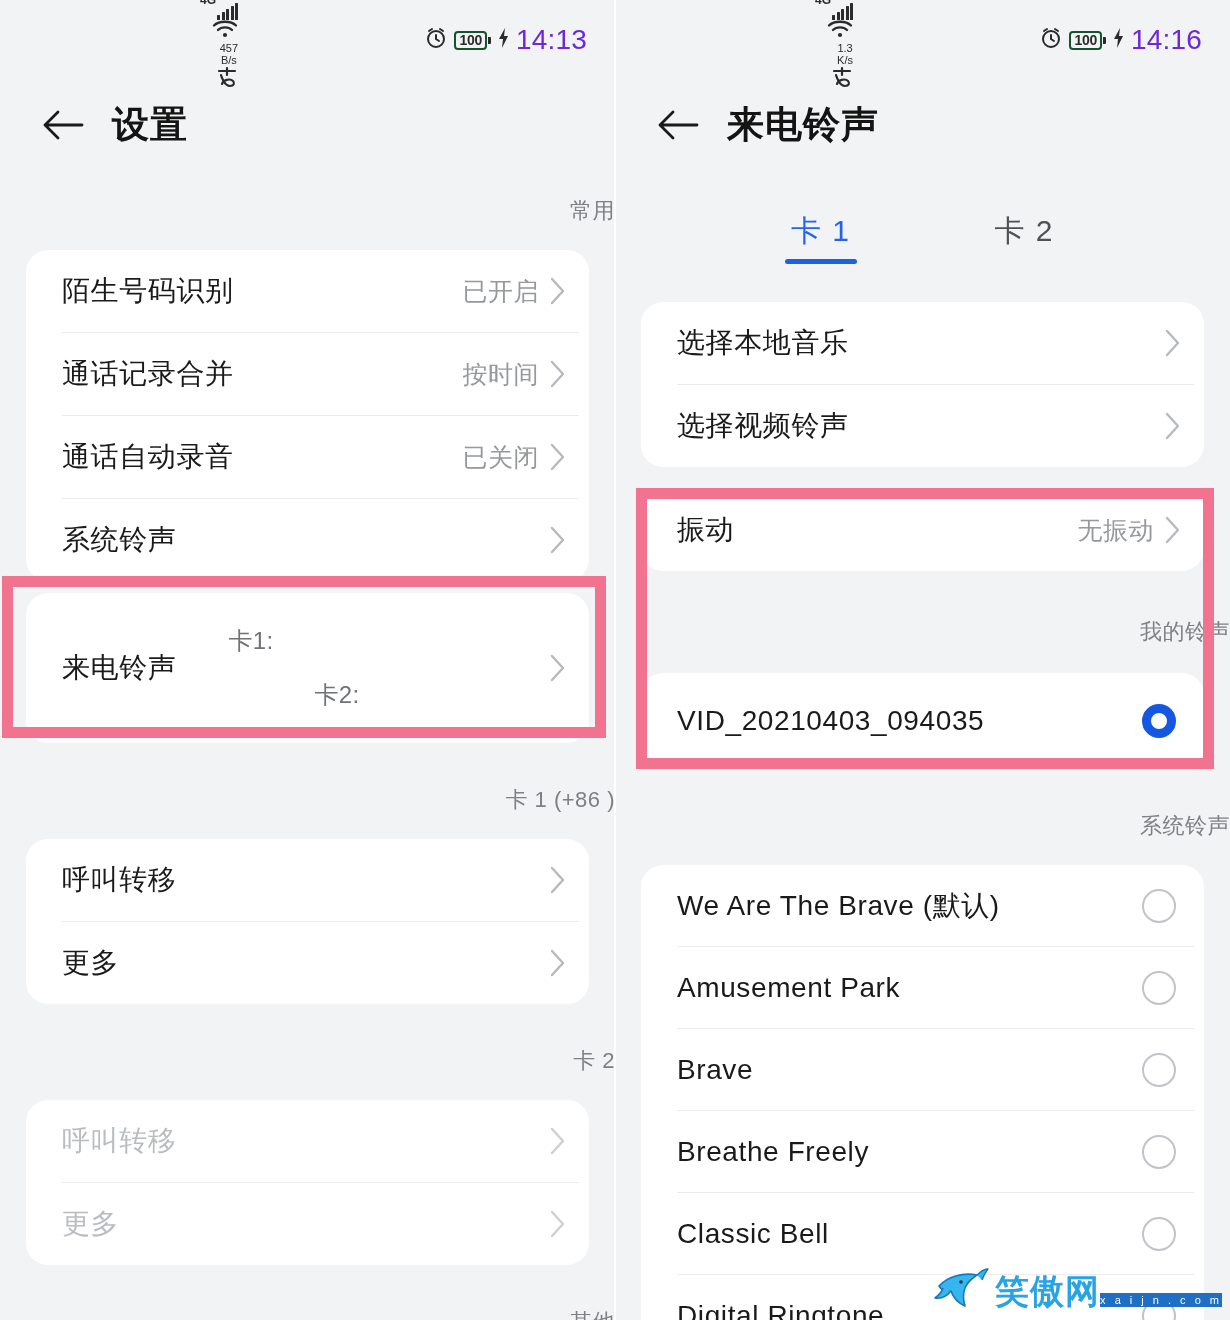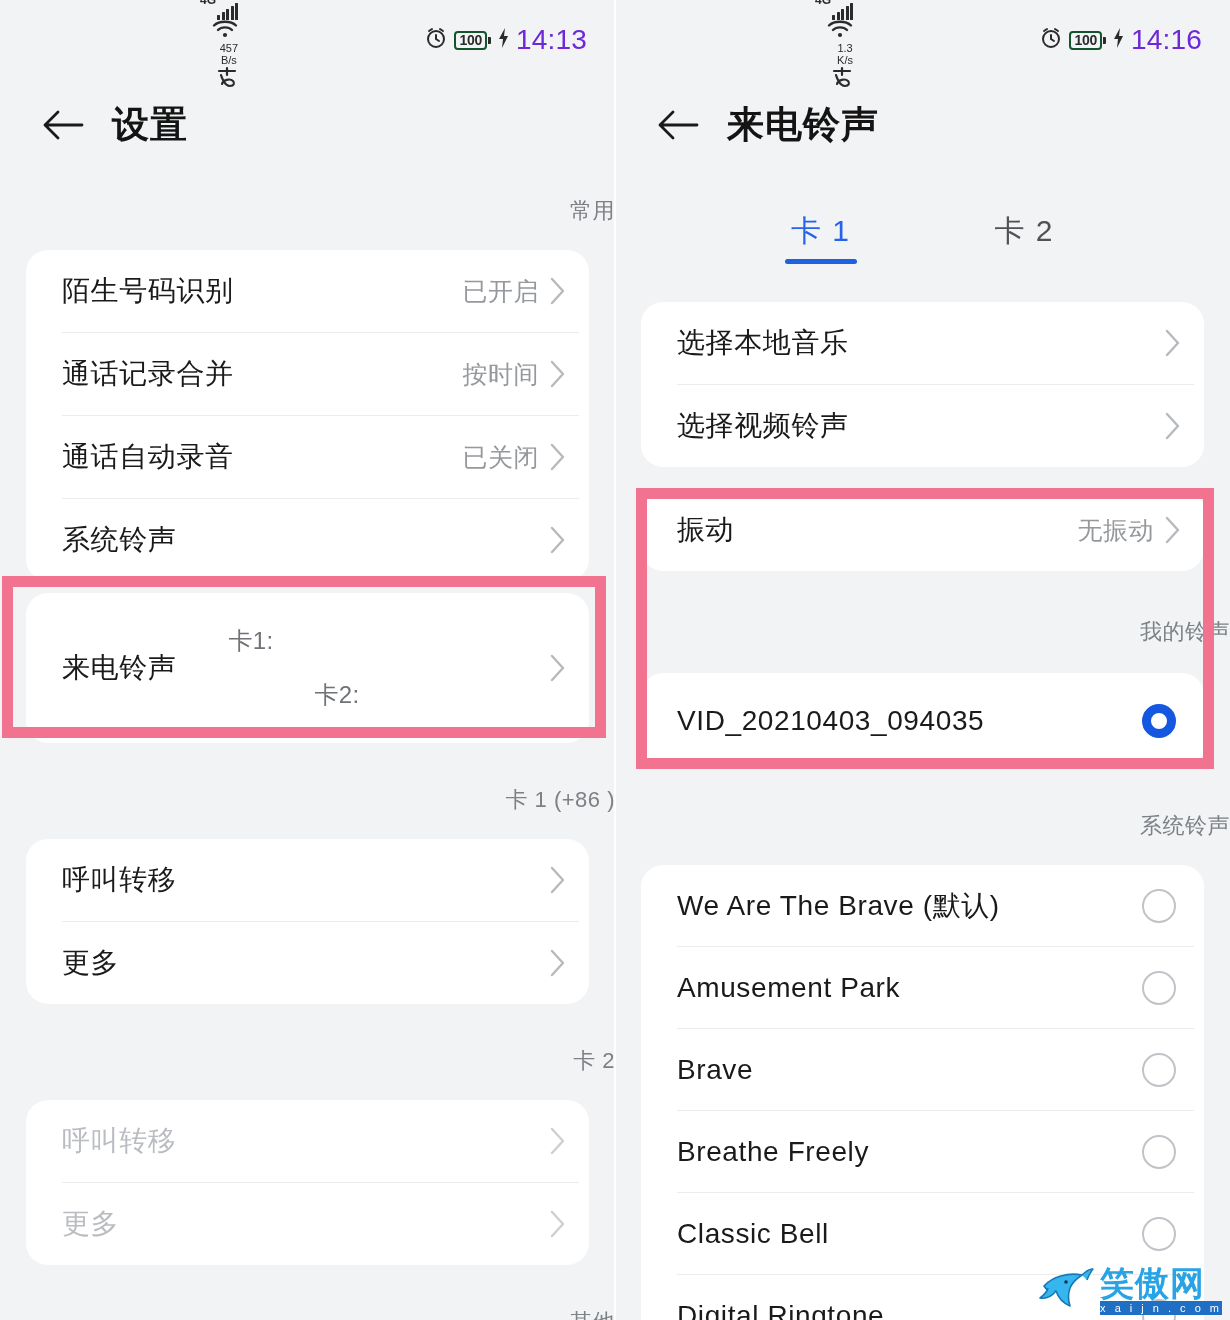--- a/index.html
+++ b/index.html
@@ -299,22 +299,21 @@
     position: absolute;
     right: 8px;
     bottom: 4px;
     z-index: 35;
     display: flex;
     align-items: center;
     gap: 6px;
   }
   .wm-text {
     display: flex;
-    flex-direction: column;
-    align-items: flex-start;
+    align-items: flex-end;
   }
   .wm-cn {
     font-size: 34px;
     font-weight: bold;
     color: #28a3e3;
     line-height: 0.95;
     letter-spacing: 1px;
   }
   .wm-url {
     background: #1f6fc4;

